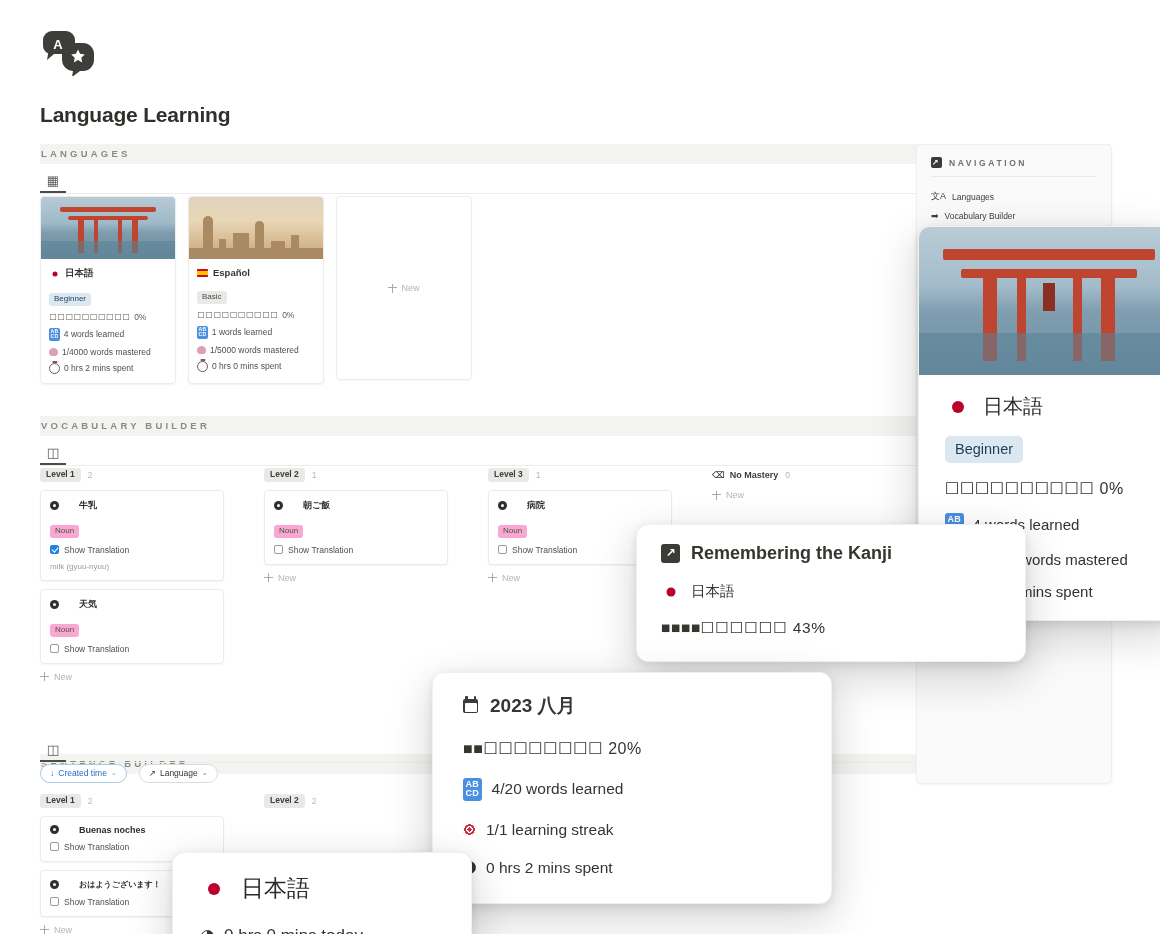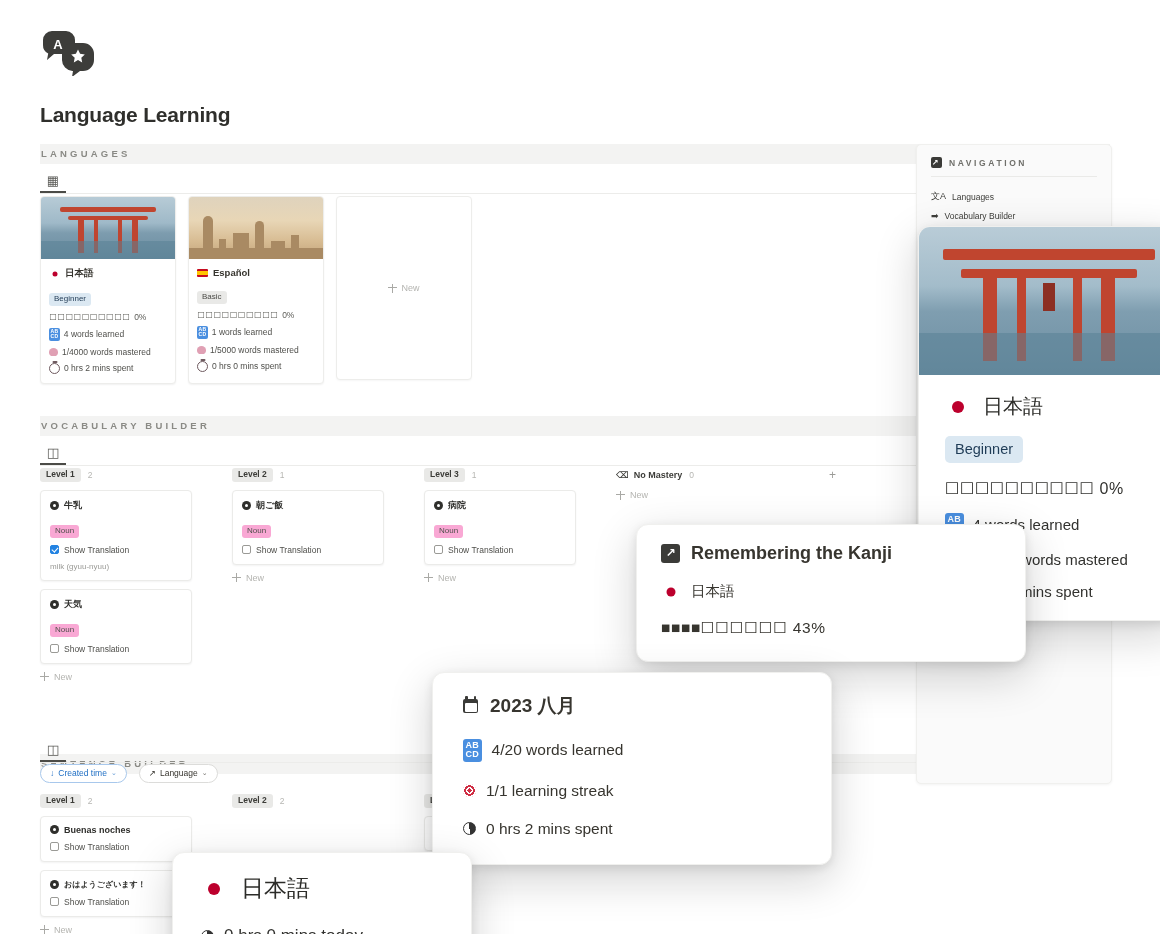--- a/index.html
+++ b/index.html
@@ -61,34 +61,34 @@
   .metric { font-size: 8.5px; color: #4f4f4b; margin-top: 6px; display: flex; align-items: center; gap: 4px; }
   .lang-new {
     width: 136px; background: #fff; border: 1px solid #ededeb; border-radius: 4px;
     display: flex; align-items: center; justify-content: center;
     color: #b4b4b0; font-size: 9px; gap: 4px;
     box-shadow: 0 1px 2px rgba(15,15,15,.04);
   }
 
   
   .board { position: absolute; left: 40px; display: flex; gap: 40px; }
-  .board-col { width: 152px; }
+  .board-col { width: 184px; }
   .col-head { display: flex; align-items: center; gap: 7px; margin-bottom: 8px; }
   .col-chip {
     font-size: 8.5px; background: #e9e9e7; color: #3c3c38;
     padding: 2px 6px 3px; border-radius: 3px; font-weight: 600; line-height:1;
   }
   .col-count { font-size: 8.5px; color: #b6b6b2; }
   .col-plus { margin-left: auto; color: #9b9b97; font-size: 12px; }
   .task-card {
     background: #fff; border: 1px solid #ebebe9; border-radius: 4px;
     padding: 8px 9px 9px; margin-bottom: 8px;
     box-shadow: 0 1px 2px rgba(15,15,15,.05);
   }
-  .task-title { font-size: 9px; font-weight: 600; display: flex; align-items: center; gap: 5px; margin-bottom: 7px; color:#2f2f2c;}
+  .task-title { font-size: 9px; font-weight: 600; display: flex; align-items: center; gap: 20px; margin-bottom: 7px; color:#2f2f2c;}
   .task-tag { display: inline-block; font-size: 8px; background: #f9a8d4; color: #4f4f4b; padding: 2px 5px 3px; border-radius: 3px; line-height:1;}
   .chk-row { display: flex; align-items: center; gap: 5px; margin-top: 7px; font-size: 8.5px; color: #4f4f4b; }
   .chk { width: 9px; height: 9px; border: 1.2px solid #9a9a96; border-radius: 2px; display:inline-block;}
   .chk.on { background: #2383e2; border-color: #2383e2; position: relative; }
   .chk.on:after {
     content: ""; position: absolute; left: 2.2px; top: .4px; width: 2.6px; height: 5px;
     border: solid #fff; border-width: 0 1.4px 1.4px 0; transform: rotate(42deg);
   }
   .translation { font-size: 8px; color: #9b9b97; margin-top: 7px; }
   .col-new { font-size: 9px; color: #b4b4b0; display: flex; gap: 5px; align-items:center; }
@@ -548,20 +548,24 @@
     </div>
   </div>
 
   <div class="float f-month">
     <div class="hd">
       <span class="cal">
           <i></i>
         </span>
       <span>2023 八月</span>
     </div>
+    <div class="mt">
+      <span>■■☐☐☐☐☐☐☐☐</span>
+      <span>20%</span>
+    </div>
     <div class="row">
       <span class="abcd big">AB<br>CD</span>
       <span>4/20 words learned</span>
     </div>
     <div class="row">
       <span class="target"></span>
       <span>1/1 learning streak</span>
     </div>
     <div class="row">
       <span class="clockp"></span>

